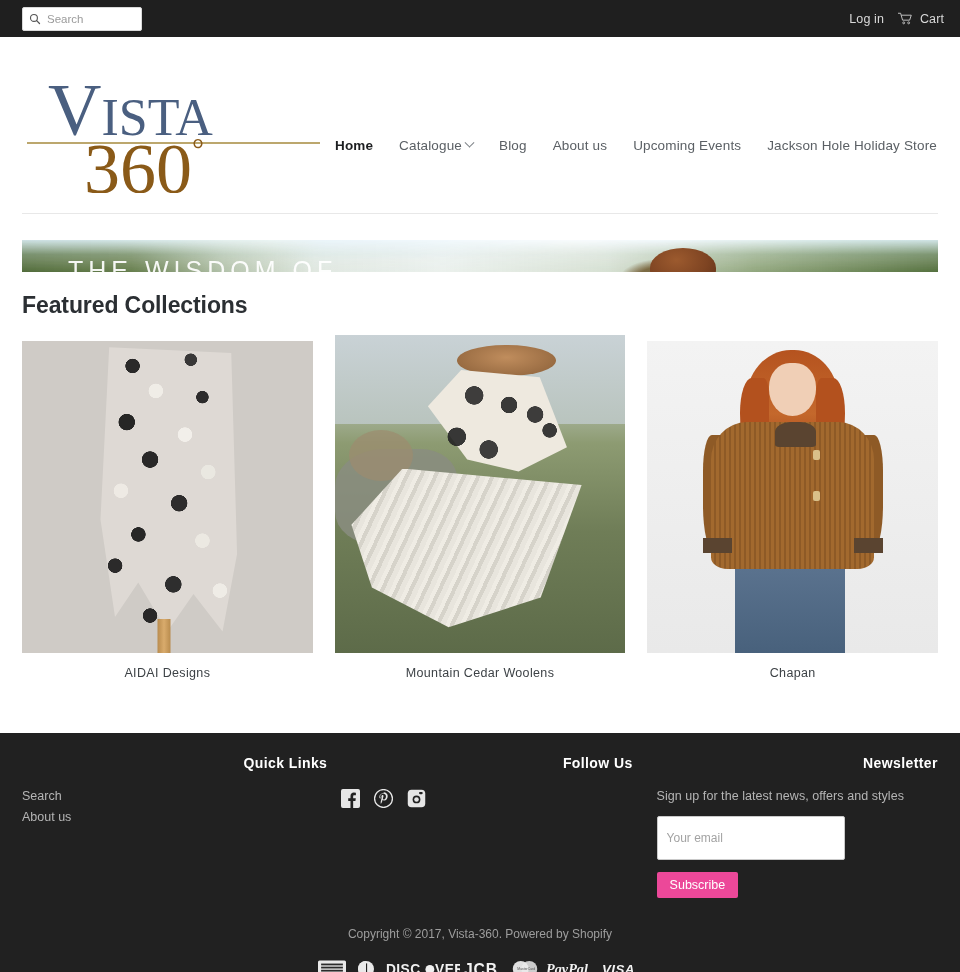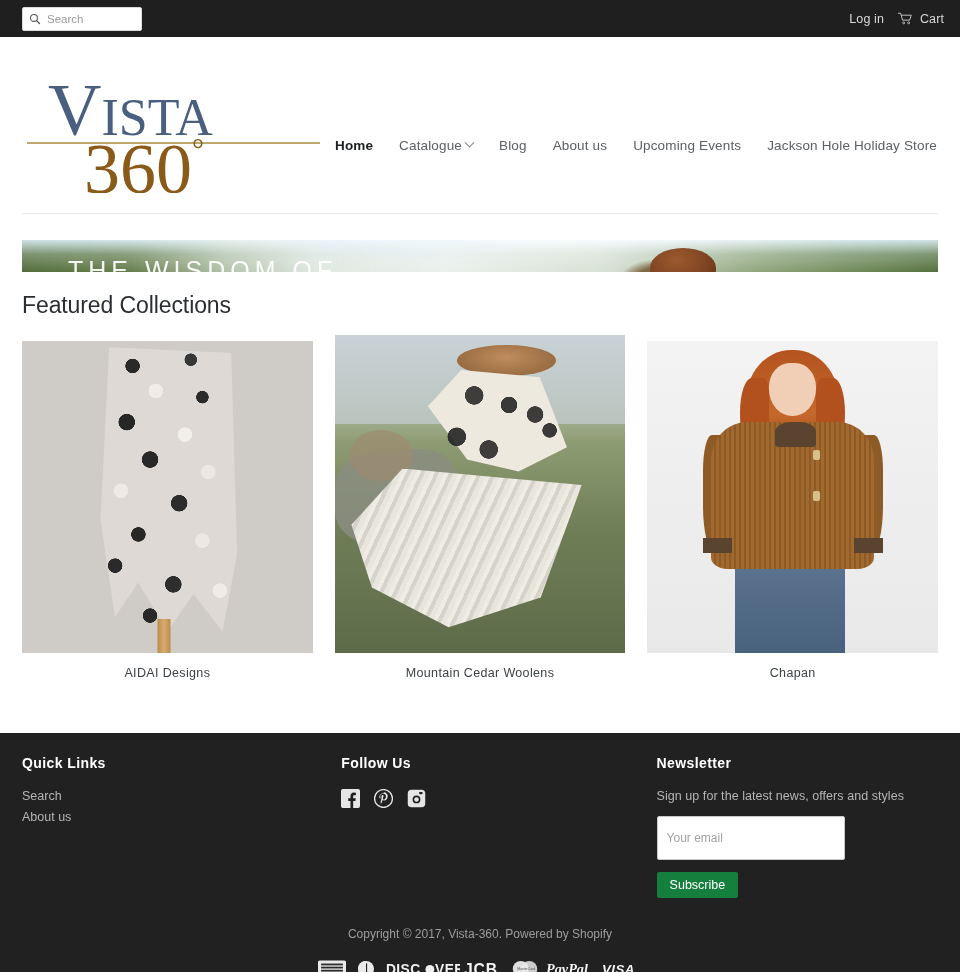--- a/index.html
+++ b/index.html
@@ -164,21 +164,21 @@
     color: rgba(255,255,255,.93);
     font-weight: 300;
     white-space: nowrap;
     font-family: "Liberation Sans", sans-serif;
   }
 
   
   .section-title {
     margin: 20px 22px 16px 22px;
     font-size: 23px;
-    font-weight: normal;
+    font-weight: bold;
     color: #2b2f33;
     letter-spacing: -.1px;
   }
 
   .collections {
     display: flex;
     margin: 0 22px;
     gap: 22px;
     align-items: flex-end;
   }
@@ -335,20 +335,21 @@
   }
   .fcol { flex: 0 0 33.33%; }
   .fcol.c2 { padding-left: 14px; }
   .fcol.c3 { padding-left: 24px; }
   .fcol h3 {
     font-size: 14px;
     font-weight: bold;
     color: #ffffff;
     letter-spacing: .4px;
     margin-bottom: 18px;
+    text-align: right;
   }
   .flink {
     display: block;
     font-size: 12.5px;
     color: #b5b5b5;
     text-decoration: none;
     margin-bottom: 7px;
     cursor: pointer;
   }
   .social-row { display: flex; gap: 14px; margin-top: 2px; }
@@ -367,21 +368,21 @@
     background: #fff;
     padding: 0 9px;
     font-size: 12px;
     font-family: "Liberation Sans", sans-serif;
     color: #8b5cf6;
     outline: none;
   }
   .news-input::placeholder { color: #a3a3a3; }
   .subscribe-btn {
     margin-top: 12px;
-    background: #15803d;
+    background: #ec4899;
     color: #ffffff;
     border: none;
     border-radius: 2px;
     height: 26px;
     padding: 0 13px;
     font-size: 12.5px;
     font-family: "Liberation Sans", sans-serif;
     cursor: pointer;
   }
   .copyright {

